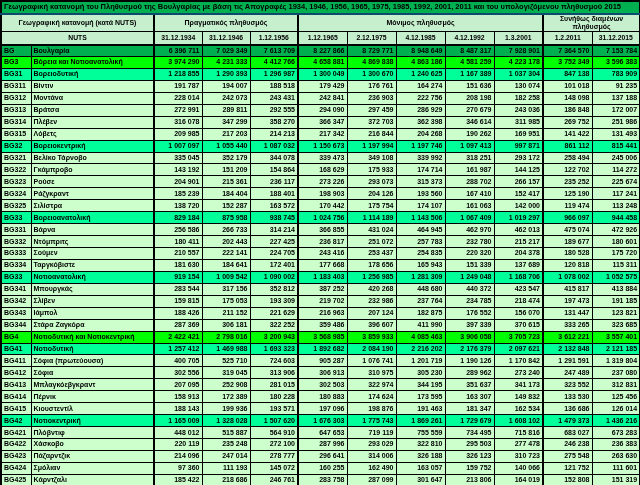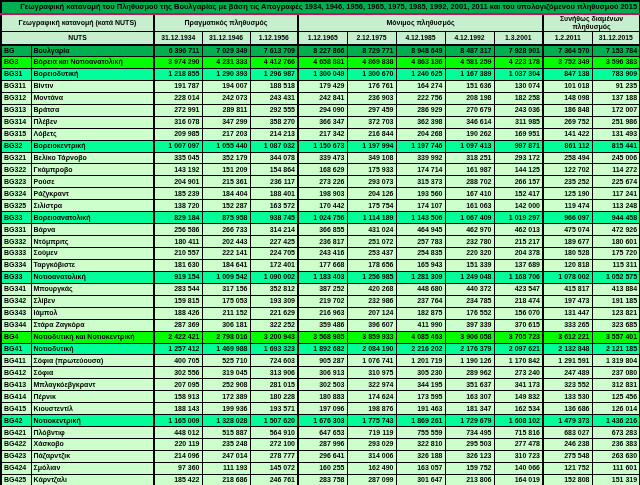--- a/index.html
+++ b/index.html
@@ -20,22 +20,22 @@
     box-sizing:border-box;
   }
   
   tr.title-row{height:13px;}
   tr.group-header-row{height:17px;}
   tr.dates-row{height:13px;}
   tr.body-row{height:11.95px;}
 
   .title-cell{
     background:var(--c-title);
-    text-align:right;font-size:7.5px;
-    border-bottom:2px solid #be185d;
+    text-align:left;font-size:7.5px;
+    border-bottom:2px solid #0c4a6e;
     margin-top:44px;
   }
   thead th{
     background:var(--c-header);
     text-align:center;vertical-align:middle;
     white-space:normal;
   }
   tr.dates-row th{border-bottom:2px solid #000;font-size:6.8px;white-space:nowrap;}
   .grp{border-left:2px solid #000;}
   .num{text-align:right;}

